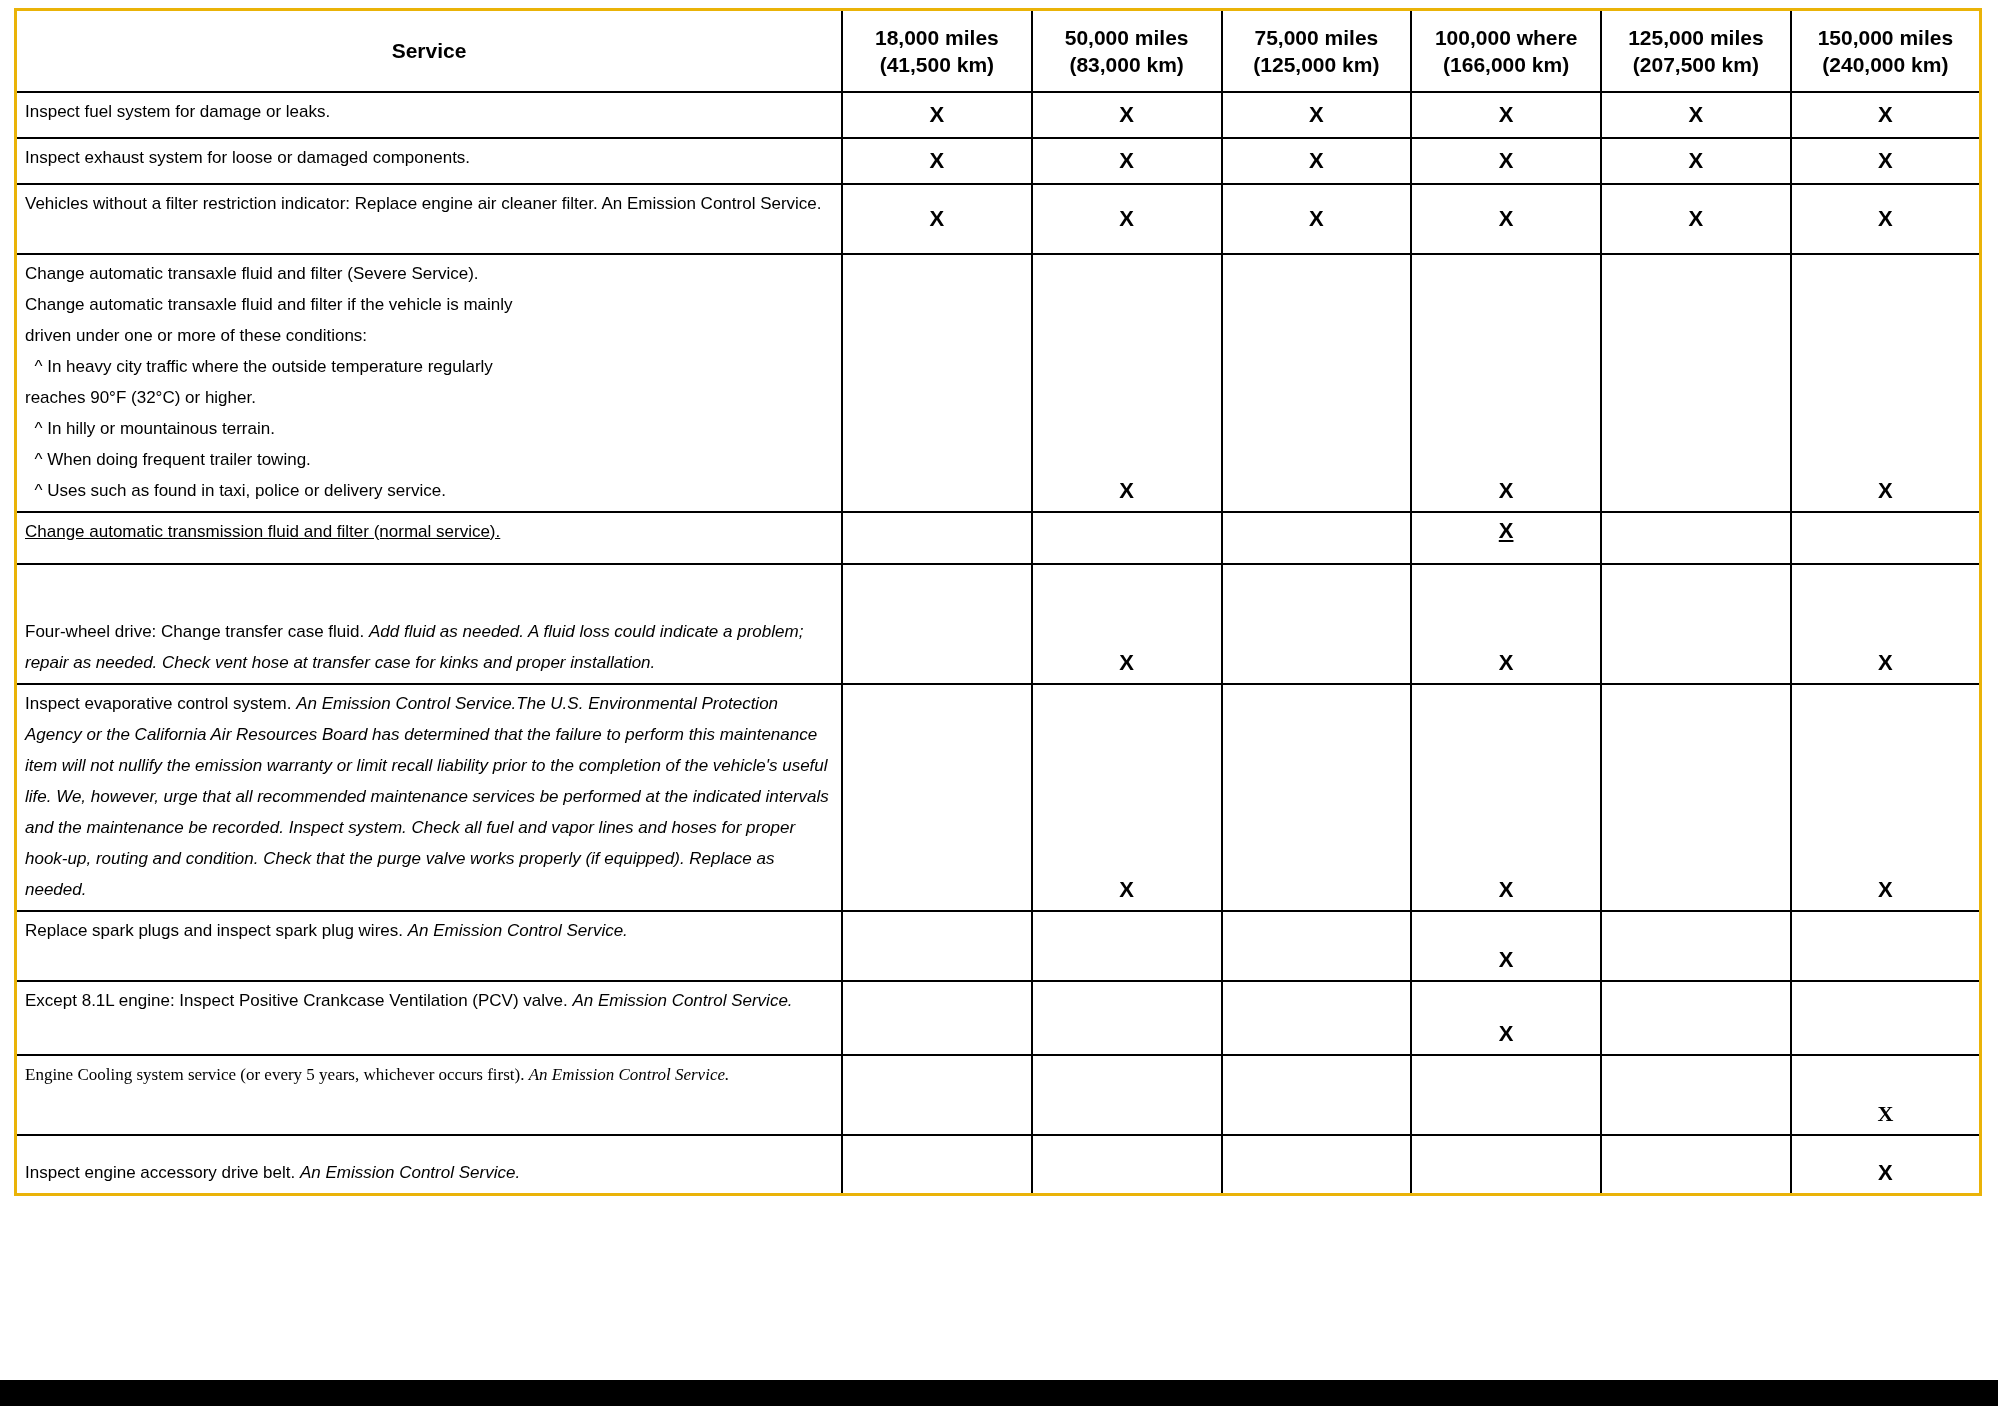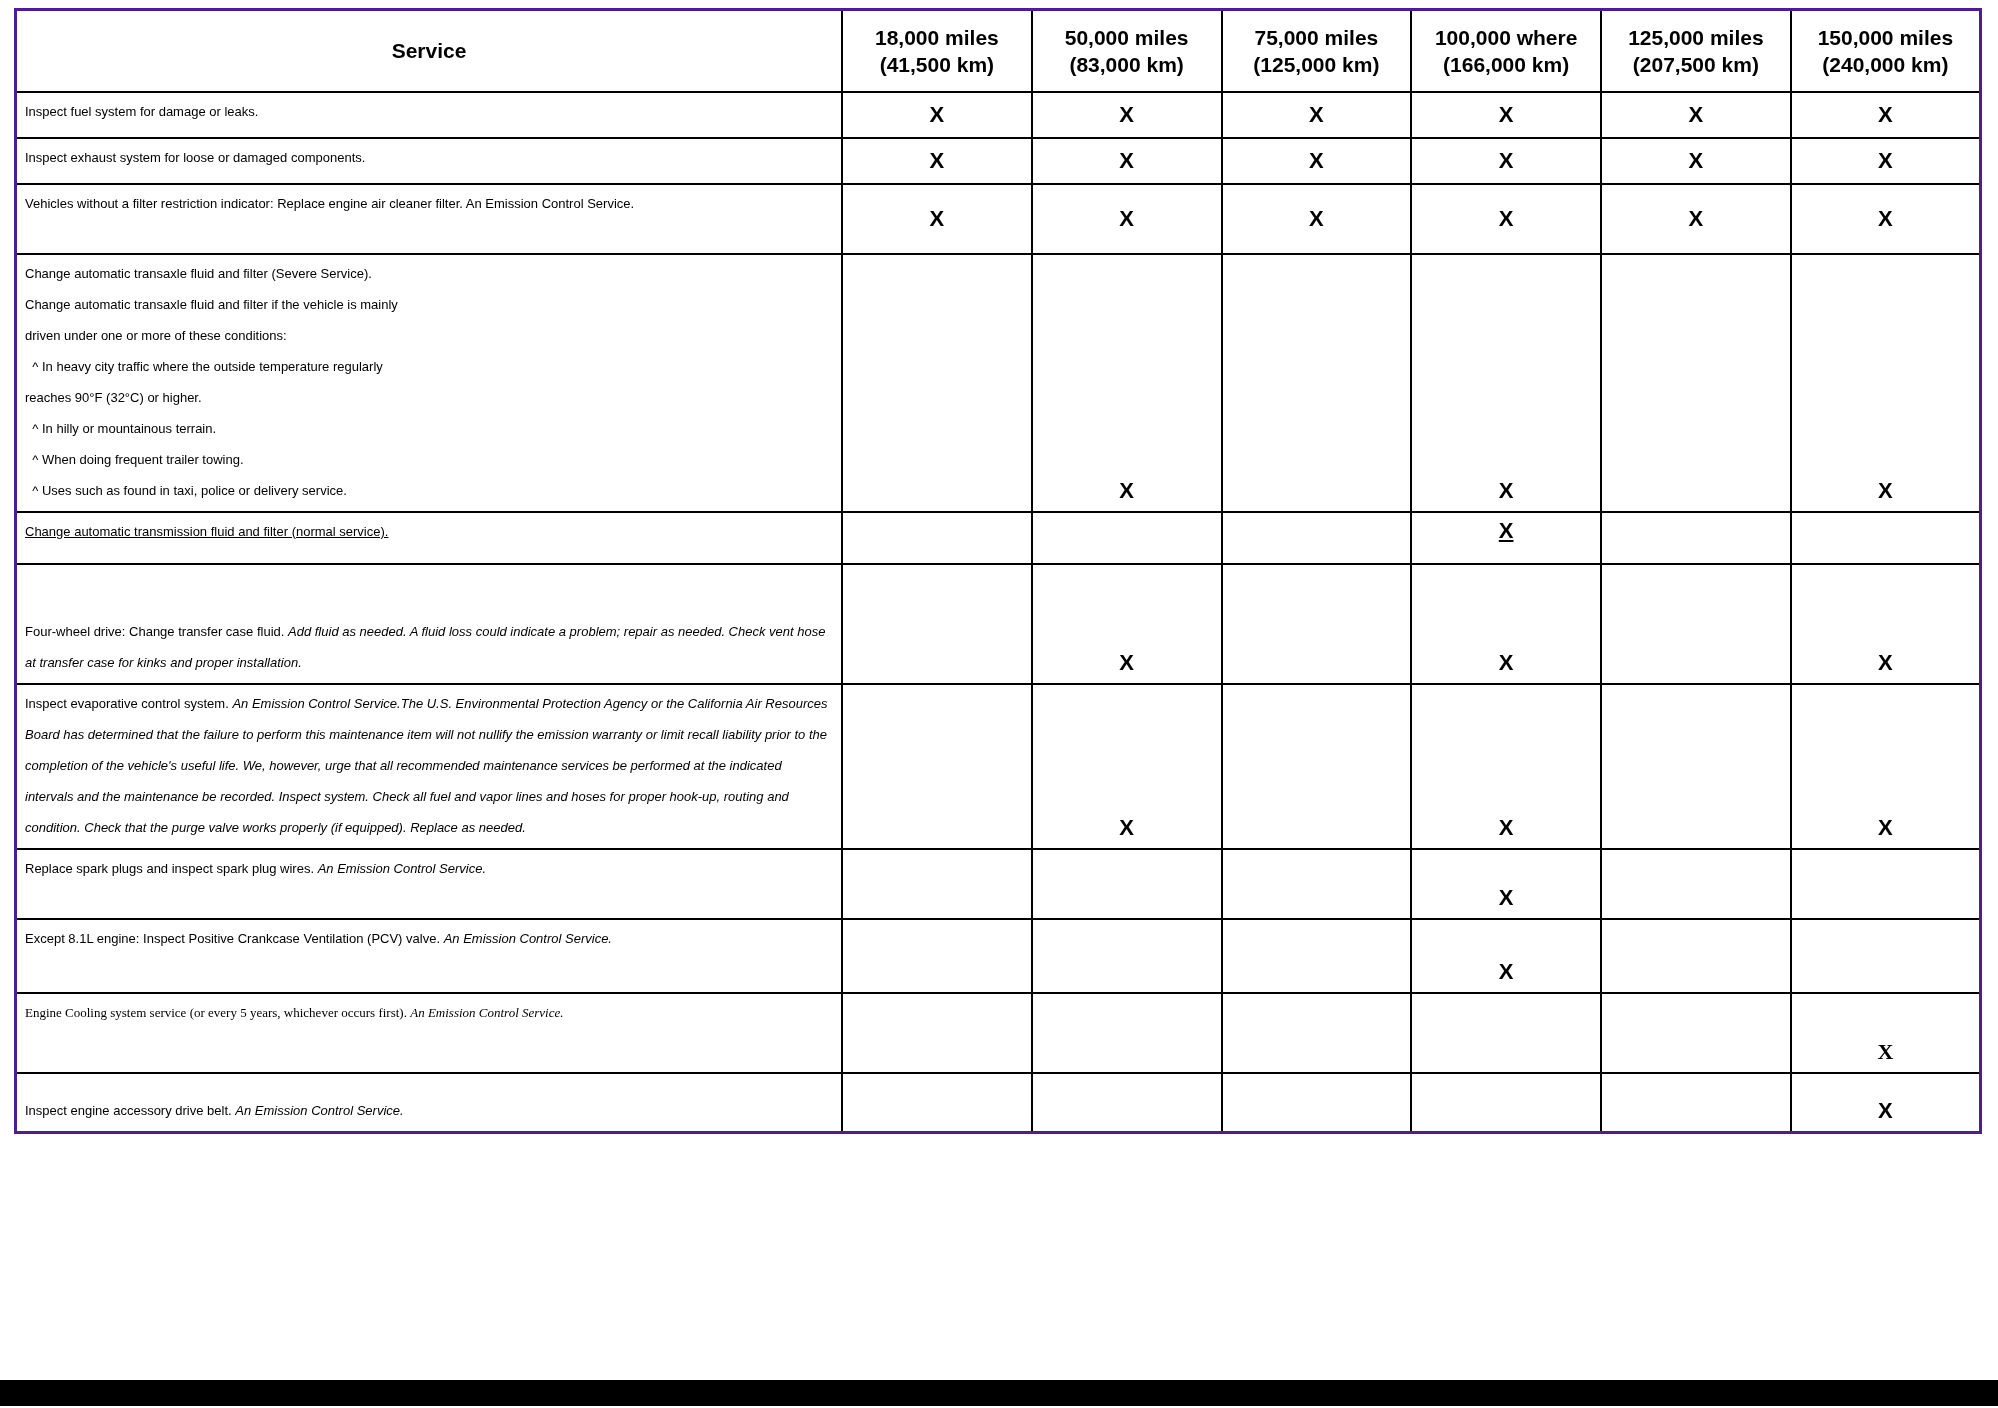--- a/index.html
+++ b/index.html
@@ -12,37 +12,37 @@
     overflow: hidden;
   }
   .page { position: absolute; inset: 0; background: #fff; }
 
   table.schedule {
     border-collapse: collapse;
     position: absolute;
     left: 14px; top: 8px;
     width: 1968px;
     table-layout: fixed;
-    border: 3px solid #4c1d95;
+    border: 3px solid #eab308;
   }
   th, td { border: 2px solid #000; }
 
   thead tr { height: 82px; }
   thead th {
     font-weight: bold;
     font-size: 21px;
     line-height: 27px;
     text-align: center;
     vertical-align: middle;
     padding: 8px 4px;
   }
   th.svc-col { width: 816px; }
 
   td.svc {
-    font-size: 13px;
+    font-size: 17px;
     line-height: 31px;
     padding: 3px 8px 5px 8px;
     vertical-align: top;
     white-space: pre-wrap;
   }
   td.chk {
     text-align: center;
     vertical-align: middle;
     font-weight: bold;
     font-size: 22px;

